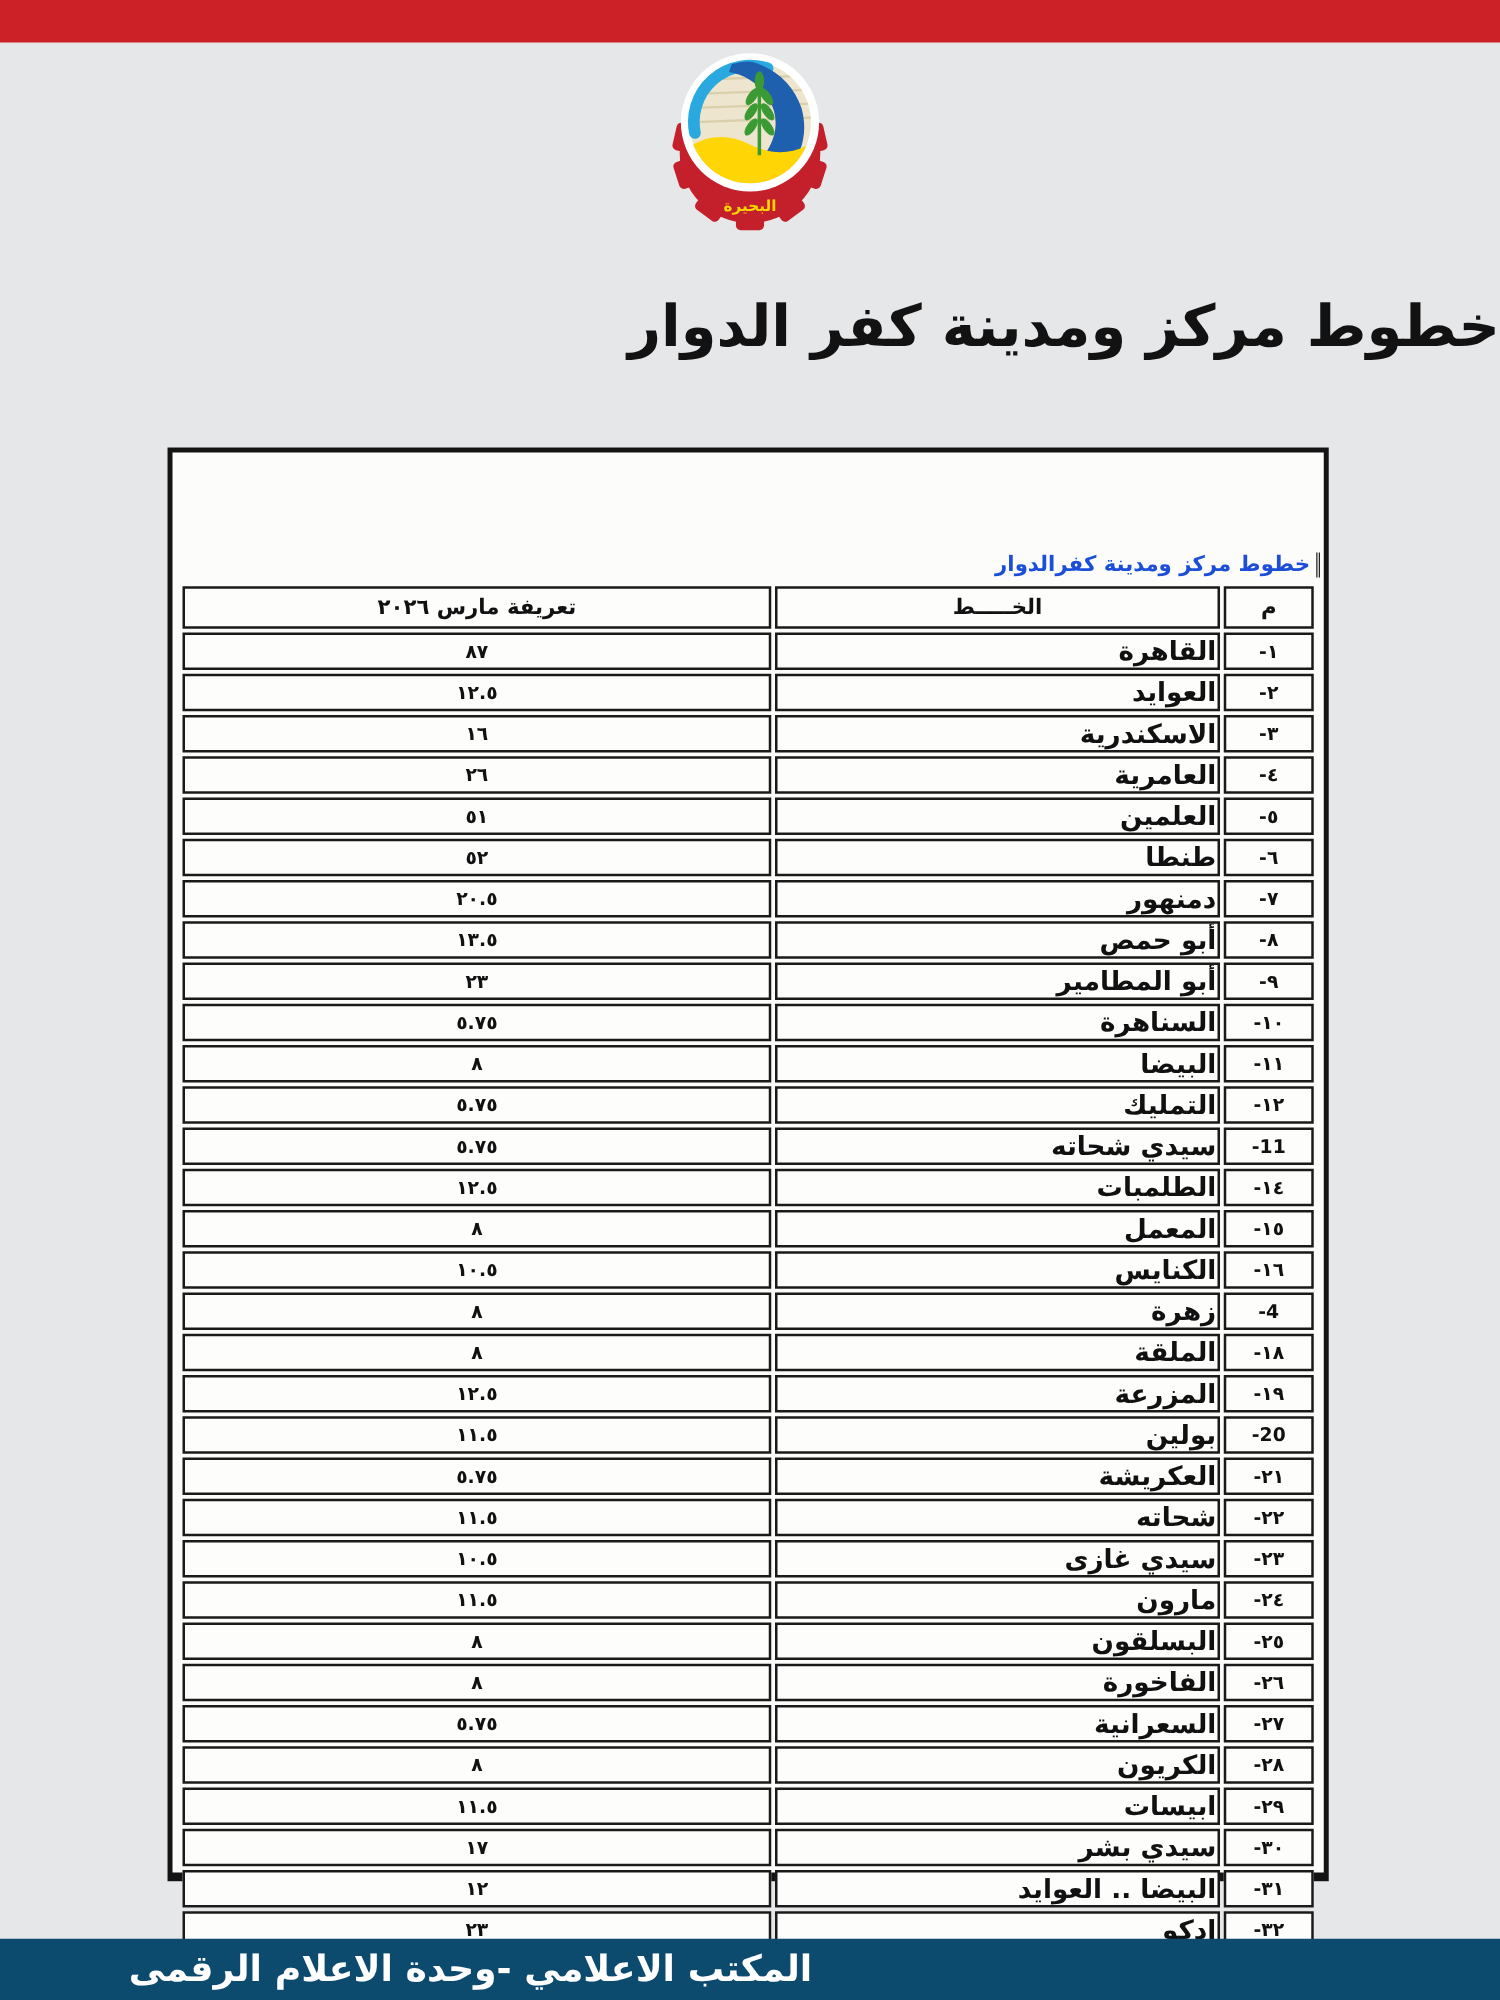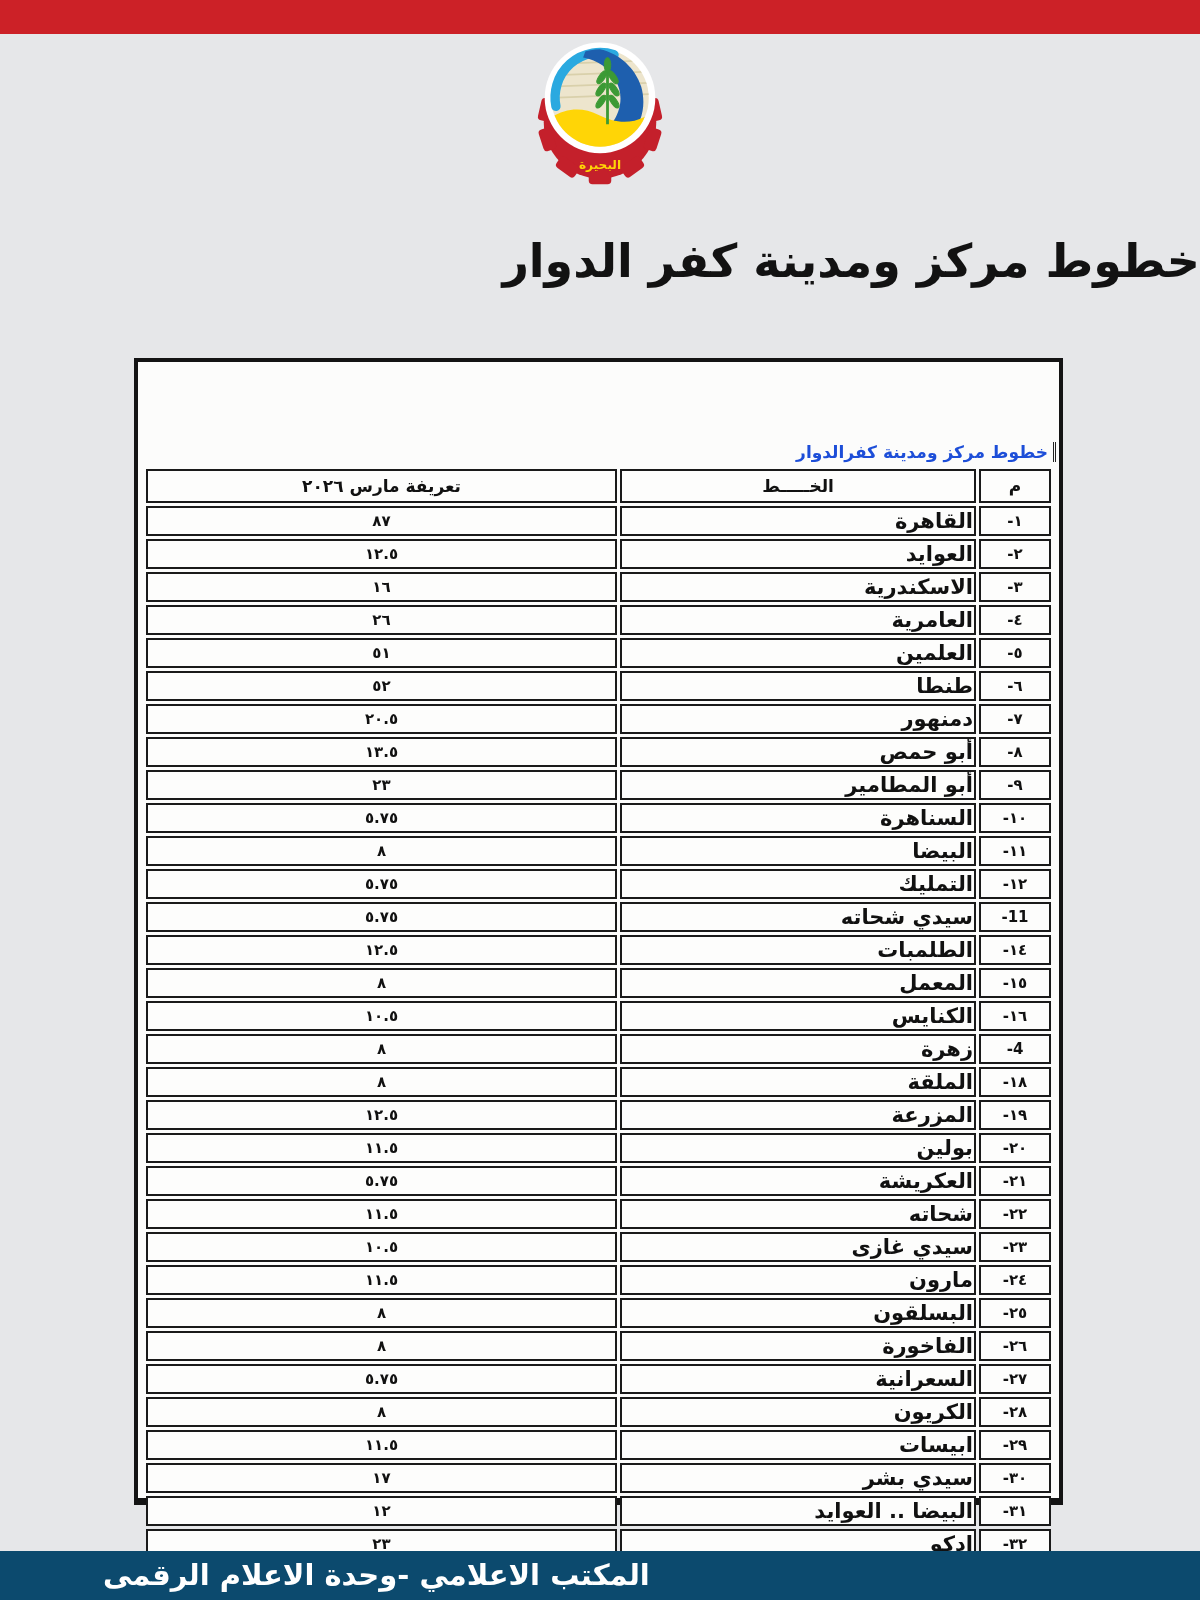--- a/index.html
+++ b/index.html
@@ -246,21 +246,21 @@
       <td class="cell-index">١٨-</td>
       <td class="cell-line">الملقة</td>
       <td class="cell-tariff">٨</td>
     </tr>
         <tr>
       <td class="cell-index">١٩-</td>
       <td class="cell-line">المزرعة</td>
       <td class="cell-tariff">١٢.٥</td>
     </tr>
         <tr>
-      <td class="cell-index">٢٠-</td>
+      <td class="cell-index">20-</td>
       <td class="cell-line">بولين</td>
       <td class="cell-tariff">١١.٥</td>
     </tr>
         <tr>
       <td class="cell-index">٢١-</td>
       <td class="cell-line">العكريشة</td>
       <td class="cell-tariff">٥.٧٥</td>
     </tr>
         <tr>
       <td class="cell-index">٢٢-</td>

